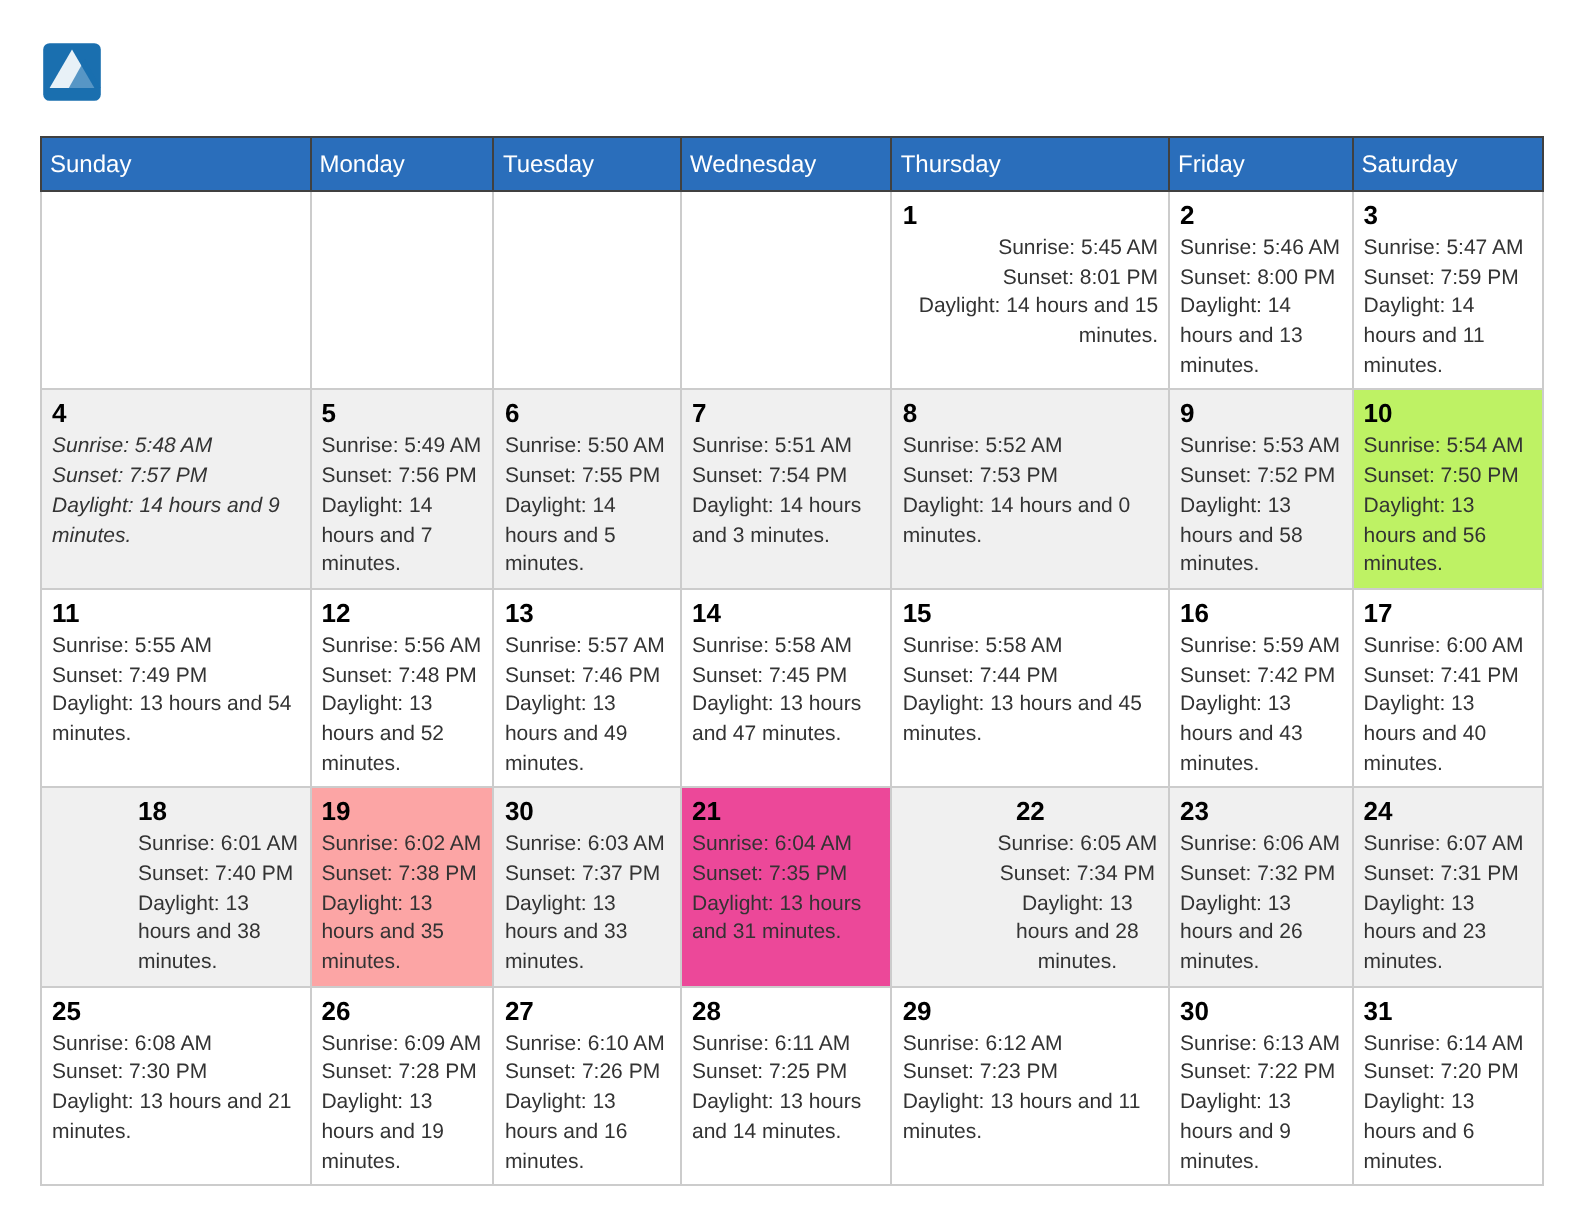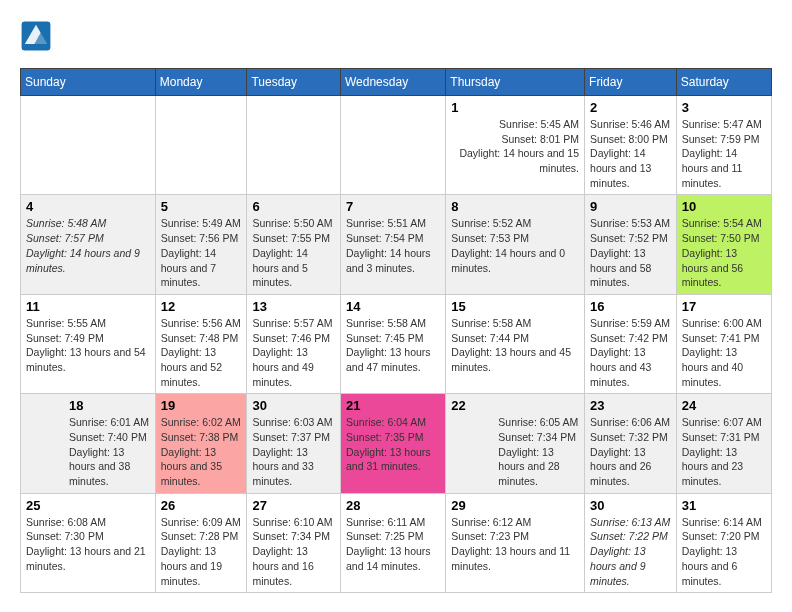--- a/index.html
+++ b/index.html
@@ -252,21 +252,21 @@
           <div class="day-info" style="white-space: pre-line;">Sunrise: 6:03 AM
 Sunset: 7:37 PM
 Daylight: 13 hours and 33 minutes.</div>
         </td>
         <td style="background: #ec4899;">
           <span class="day-number">21</span>
           <div class="day-info" style="white-space: pre-line;">Sunrise: 6:04 AM
 Sunset: 7:35 PM
 Daylight: 13 hours and 31 minutes.</div>
         </td>
-        <td style="background: rgb(240, 240, 240);">
+        <td style="background: rgb(240, 240, 240); text-align: center;">
           <span class="day-number">22</span>
           <div class="day-info" style="white-space: pre-line; margin-left: 47px;">Sunrise: 6:05 AM
 Sunset: 7:34 PM
 Daylight: 13 hours and 28 minutes.</div>
         </td>
         <td style="background: rgb(240, 240, 240);">
           <span class="day-number">23</span>
           <div class="day-info" style="white-space: pre-line;">Sunrise: 6:06 AM
 Sunset: 7:32 PM
 Daylight: 13 hours and 26 minutes.</div>
@@ -287,38 +287,38 @@
         </td>
         <td>
           <span class="day-number">26</span>
           <div class="day-info" style="white-space: pre-line;">Sunrise: 6:09 AM
 Sunset: 7:28 PM
 Daylight: 13 hours and 19 minutes.</div>
         </td>
         <td>
           <span class="day-number">27</span>
           <div class="day-info" style="white-space: pre-line;">Sunrise: 6:10 AM
-Sunset: 7:34 PM
+Sunset: 7:26 PM
 Daylight: 13 hours and 16 minutes.</div>
         </td>
         <td>
           <span class="day-number">28</span>
           <div class="day-info" style="white-space: pre-line;">Sunrise: 6:11 AM
 Sunset: 7:25 PM
 Daylight: 13 hours and 14 minutes.</div>
         </td>
         <td>
           <span class="day-number">29</span>
           <div class="day-info" style="white-space: pre-line;">Sunrise: 6:12 AM
 Sunset: 7:23 PM
 Daylight: 13 hours and 11 minutes.</div>
         </td>
         <td>
           <span class="day-number">30</span>
-          <div class="day-info" style="white-space: pre-line; font-style: italic;">Sunrise: 6:13 AM
+          <div class="day-info" style="white-space: pre-line;">Sunrise: 6:13 AM
 Sunset: 7:22 PM
 Daylight: 13 hours and 9 minutes.</div>
         </td>
         <td>
           <span class="day-number">31</span>
           <div class="day-info" style="white-space: pre-line;">Sunrise: 6:14 AM
 Sunset: 7:20 PM
 Daylight: 13 hours and 6 minutes.</div>
         </td>
       </tr>

